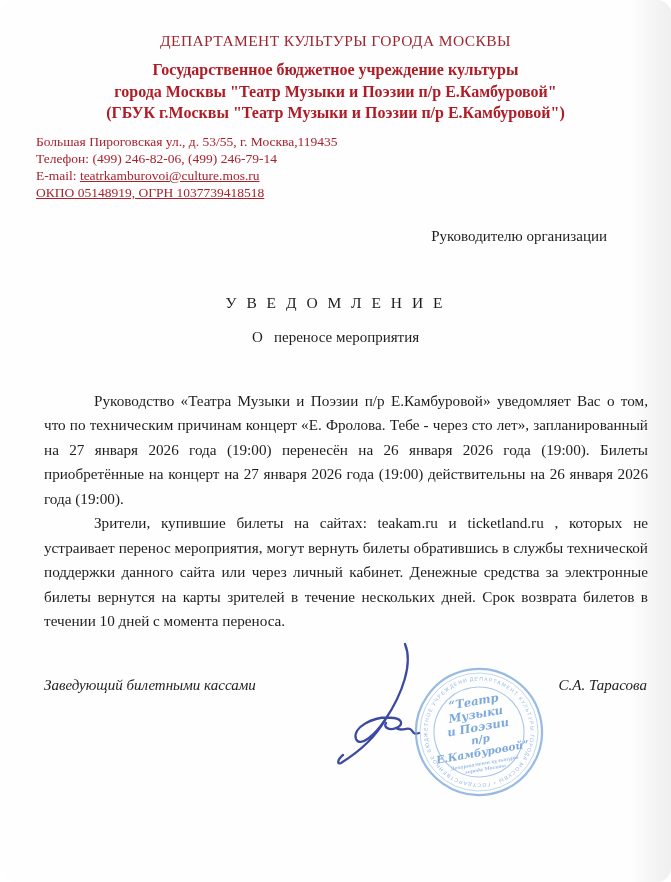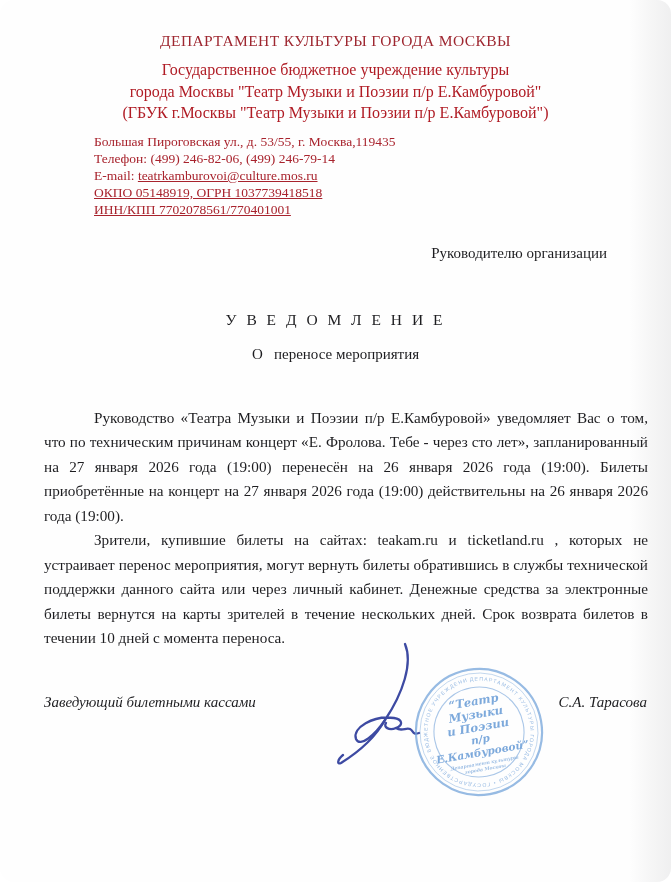--- a/index.html
+++ b/index.html
@@ -25,26 +25,26 @@
   .letterhead { text-align: center; }
   .dept-title {
     margin-top: 32px;
     font-size: 15.5px;
     letter-spacing: 0.4px;
     color: #9e2730;
   }
   .org-name {
     margin-top: 9px;
     font-size: 16px;
-    font-weight: normal;
+    font-weight: bold;
     line-height: 21.5px;
     color: #b01c25;
   }
   .contacts {
-    margin: 9px 0 0 94px;
+    margin: 9px 0 0 36px;
     font-size: 13.5px;
     line-height: 17px;
     color: #a8232d;
     text-align: left;
   }
   .underlined { text-decoration: underline; }
   .recipient {
     margin-top: 27px;
     padding-right: 64px;
     text-align: right;
@@ -110,21 +110,20 @@
     <div class="org-name">
       <div>Государственное бюджетное учреждение культуры</div>
       <div>города Москвы "Театр Музыки и Поэзии п/р Е.Камбуровой"</div>
       <div>(ГБУК г.Москвы "Театр Музыки и Поэзии п/р Е.Камбуровой")</div>
     </div>
     <div class="contacts">
       <div>Большая Пироговская ул., д. 53/55, г. Москва,119435</div>
       <div>Телефон: (499) 246-82-06, (499) 246-79-14</div>
       <div><span>E-mail: </span><span class="underlined">teatrkamburovoi@culture.mos.ru</span></div>
       <div class="underlined">ОКПО 05148919, ОГРН 1037739418518</div>
-      <div class="underlined">ИНН/КПП 7702078561/770401001</div>
     </div>
   </div>
 
   <div class="recipient">Руководителю организации</div>
 
   <div class="notice-title">У В Е Д О М Л Е Н И Е</div>
   <div class="notice-subtitle">О   переносе мероприятия</div>
 
   <div class="body-text">
     <p>Руководство «Театра Музыки и Поэзии п/р Е.Камбуровой» уведомляет Вас о том, что по техническим причинам концерт «Е. Фролова. Тебе - через сто лет», запланированный на 27 января 2026 года (19:00) перенесён на 26 января 2026 года (19:00). Билеты приобретённые на концерт на 27 января 2026 года (19:00) действительны на 26 января 2026 года (19:00).</p>

